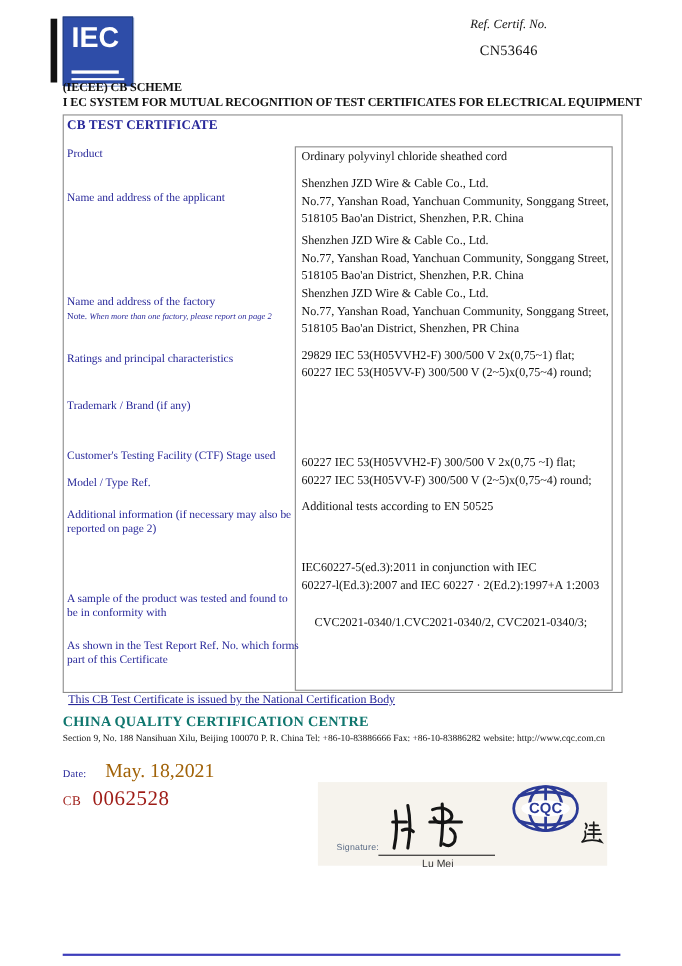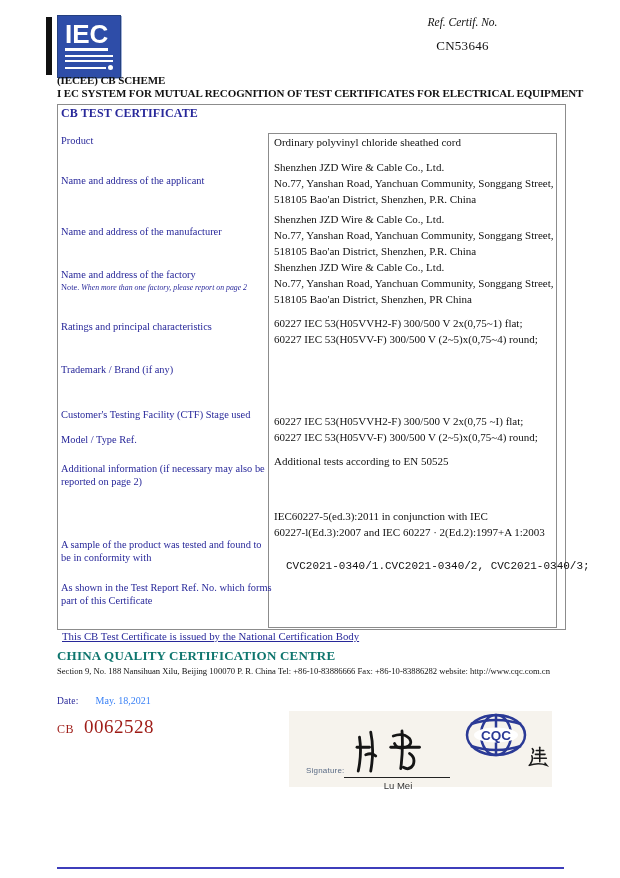--- a/index.html
+++ b/index.html
@@ -6,21 +6,21 @@
   .page{position:relative;width:620px;height:878px;background:#ffffff;overflow:hidden;
         font-family:"Liberation Serif", serif;color:#1a1a1a;}
 
   
   .iec-logo{position:absolute;left:44px;top:14px;width:86px;height:64px;}
   .iec-bar{position:absolute;left:2px;top:3px;width:6px;height:58px;background:#111;}
   .iec-box{position:absolute;left:13px;top:1px;width:62px;height:61px;background:#2e4da8;
            border:1px solid #24407f;box-shadow:1px 1px 0 #9fb0d8;}
   .iec-text{font-family:"Liberation Sans",sans-serif;font-weight:bold;color:#fff;
             font-size:26px;line-height:26px;letter-spacing:0px;margin:5px 6px 0 7px;
-            border-bottom:3px solid #fff;display:inline-block;padding-bottom:1px;}
+            border-bottom:3px solid #fff;display:inline-block;padding-bottom:17px;}
   .iec-lines{margin:4px 7px 0 7px;}
   .iec-line{height:2px;background:#fff;margin-bottom:3px;}
   .iec-last{display:flex;align-items:center;}
   .iec-last .iec-line{flex:1;margin-bottom:0;}
   .iec-dot{width:5px;height:5px;border-radius:50%;background:#fff;margin-left:2px;}
 
   
   .ref-block{position:absolute;left:385px;top:16px;width:155px;text-align:center;}
   .ref-label{font-size:11.5px;color:#111;font-style:italic;}
   .ref-value{font-size:13px;color:#111;margin-top:10px;letter-spacing:.3px;}
@@ -31,29 +31,29 @@
   
   .outer-box{position:absolute;left:57px;top:104px;width:507px;height:524px;border:1px solid #8c8c8c;}
   .inner-box{position:absolute;left:268px;top:133px;width:287px;height:493px;border:1px solid #8c8c8c;background:#fff;}
   .cb-title{position:absolute;left:61px;top:106px;font-weight:bold;font-size:12px;color:#28289a;letter-spacing:.1px;}
 
   .lbl{position:absolute;left:61px;width:212px;font-size:10.4px;line-height:13px;color:#28289a;}
   .note-line{position:absolute;left:61px;width:212px;font-size:8.3px;color:#28289a;}
   .note-italic{font-style:italic;font-size:7.8px;}
   .val{position:absolute;left:274px;width:278px;font-size:11px;line-height:15.8px;color:#111;white-space:nowrap;}
   .val div{white-space:nowrap;}
-  .indent{padding-left:12px;font-family:Liberation Mono, monospace;}
+  .indent{padding-left:12px;}
 
   
   .issued{position:absolute;left:62px;top:630px;font-size:10.8px;color:#28289a;text-decoration:underline;}
   .centre-name{position:absolute;left:57px;top:648px;font-size:13px;font-weight:bold;color:#0f766e;letter-spacing:.2px;}
   .centre-addr{position:absolute;left:57px;top:666px;font-size:8.6px;color:#111;white-space:nowrap;}
   .date-row{position:absolute;left:57px;top:690px;}
   .date-label{font-size:9.5px;color:#28289a;letter-spacing:.2px;}
-  .date-value{font-size:10px;color:#3b82f6;margin-left:13px;}
+  .date-value{font-size:18px;color:#a16207;margin-left:13px;}
   .cb-row{position:absolute;left:57px;top:716px;color:#9e1b16;}
   .cb-prefix{font-size:12px;letter-spacing:.5px;}
   .cb-number{font-size:19px;margin-left:10px;letter-spacing:.5px;}
 
   .sig-patch{position:absolute;left:289px;top:711px;width:263px;height:76px;background:#f6f3ed;}
   .cqc-logo{position:absolute;left:464px;top:712px;width:64px;height:46px;}
   .stamp-char{position:absolute;left:527px;top:746px;width:22px;height:22px;}
   .sig-script{position:absolute;left:348px;top:726px;width:78px;height:50px;}
   .sig-label{position:absolute;left:306px;top:766px;font-family:Liberation Sans, sans-serif;
              font-size:8px;color:#5a6b85;letter-spacing:.2px;}
@@ -92,21 +92,20 @@
     <div>(IECEE) CB SCHEME</div>
     <div>I EC SYSTEM FOR MUTUAL RECOGNITION OF TEST CERTIFICATES FOR ELECTRICAL EQUIPMENT</div>
   </div>
 
   <div class="outer-box"></div>
   <div class="inner-box"></div>
   <div class="cb-title">CB TEST CERTIFICATE</div>
 
   <div class="lbl" style="top:134px">Product</div>
   <div class="lbl" style="top:174px">Name and address of the applicant</div>
-  <div class="lbl" style="top:225px">Name and address of the manufacturer</div>
   <div class="lbl" style="top:268px">Name and address of the factory</div>
   <div class="note-line" style="top:283px">
     <span>Note.</span>
     <span class="note-italic">When more than one factory, please report on page 2</span>
   </div>
   <div class="lbl" style="top:320px">Ratings and principal characteristics</div>
   <div class="lbl" style="top:363px">Trademark / Brand (if any)</div>
   <div class="lbl" style="top:408px">Customer's Testing Facility (CTF) Stage used</div>
   <div class="lbl" style="top:433px">Model / Type Ref.</div>
   <div class="lbl" style="top:462px">Additional information (if necessary may also be reported on page 2)</div>
@@ -123,21 +122,21 @@
     <div>Shenzhen JZD Wire &amp; Cable Co., Ltd.</div>
     <div>No.77, Yanshan Road, Yanchuan Community, Songgang Street,</div>
     <div>518105 Bao'an District, Shenzhen, P.R. China</div>
   </div>
   <div class="val" style="top:260px">
     <div>Shenzhen JZD Wire &amp; Cable Co., Ltd.</div>
     <div>No.77, Yanshan Road, Yanchuan Community, Songgang Street,</div>
     <div>518105 Bao'an District, Shenzhen, PR China</div>
   </div>
   <div class="val" style="top:316px">
-    <div>60227 IEC 53(H05VVH2-F) 300/500 V 2x(0,75~1) flat;</div>
+    <div>29829 IEC 53(H05VVH2-F) 300/500 V 2x(0,75~1) flat;</div>
     <div>60227 IEC 53(H05VV-F) 300/500 V (2~5)x(0,75~4) round;</div>
   </div>
   <div class="val" style="top:414px">
     <div>60227 IEC 53(H05VVH2-F) 300/500 V 2x(0,75 ~I) flat;</div>
     <div>60227 IEC 53(H05VV-F) 300/500 V (2~5)x(0,75~4) round;</div>
   </div>
   <div class="val" style="top:454px">Additional tests according to EN 50525</div>
   <div class="val" style="top:509px">
     <div>IEC60227-5(ed.3):2011 in conjunction with IEC</div>
     <div>60227-l(Ed.3):2007 and IEC 60227 · 2(Ed.2):1997+A 1:2003</div>

